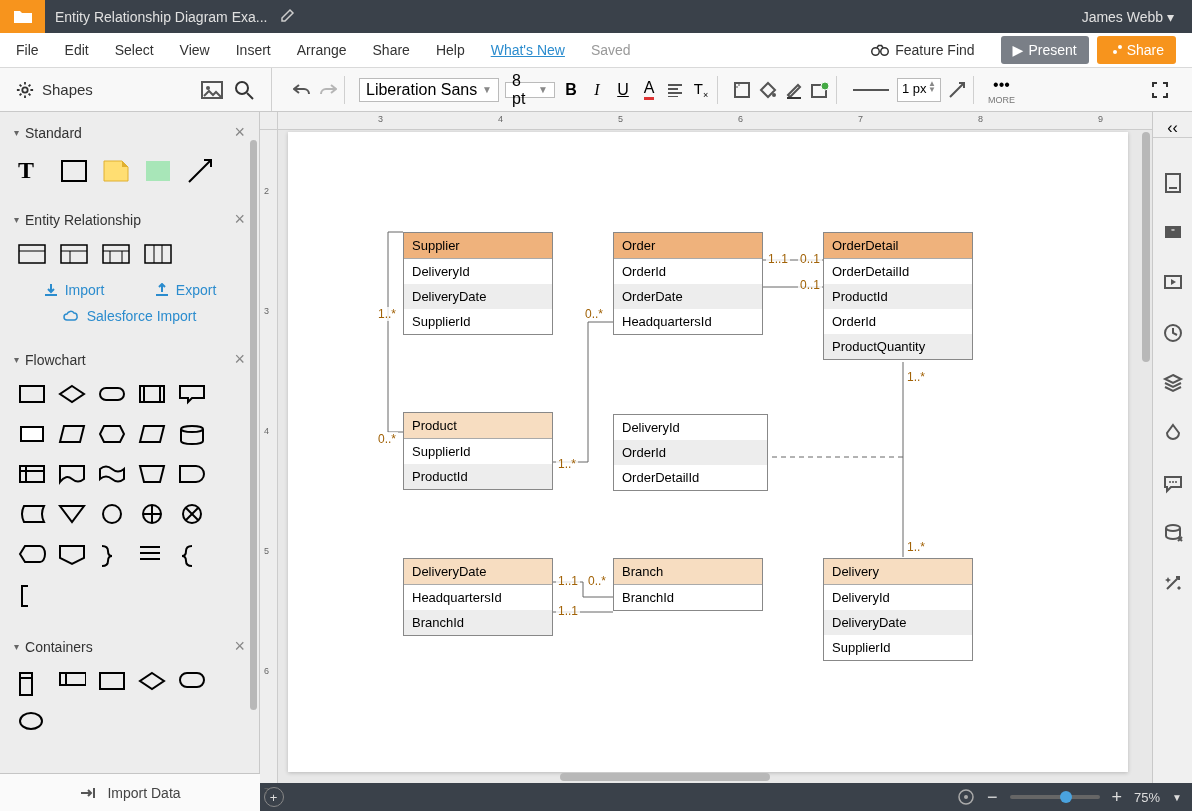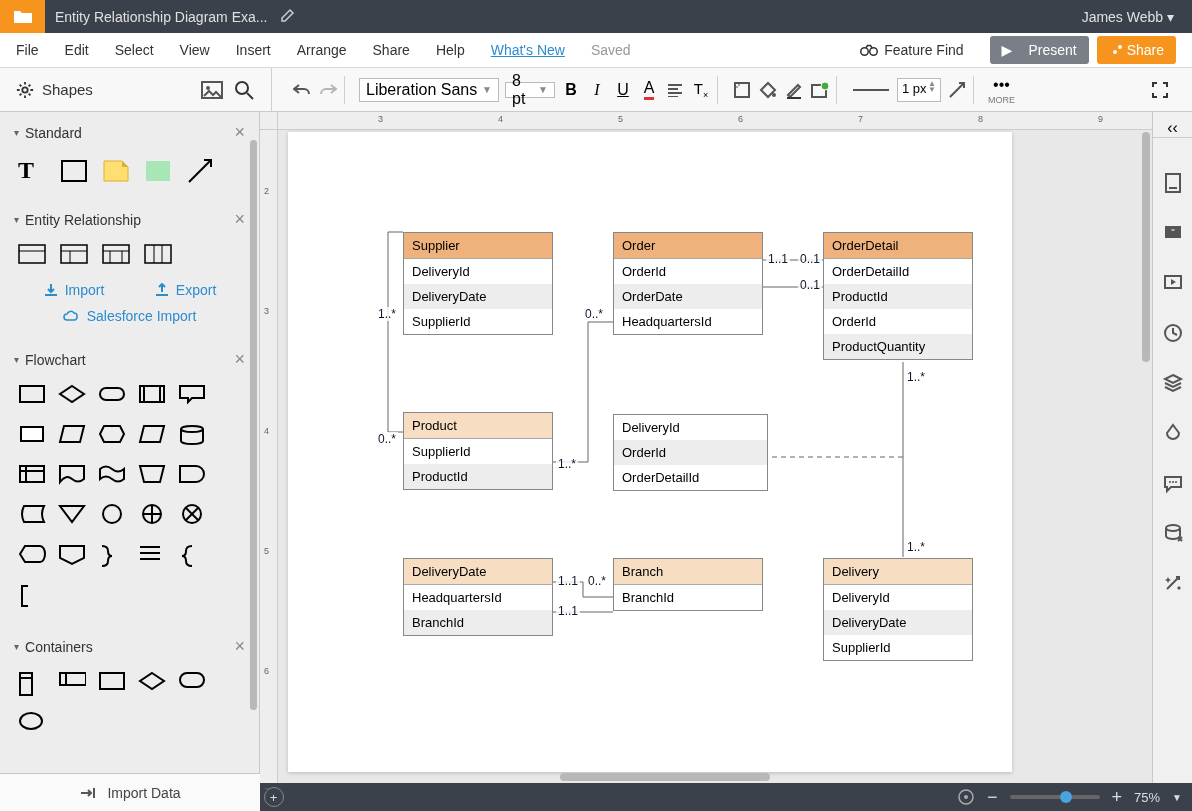--- a/index.html
+++ b/index.html
@@ -63,32 +63,32 @@
 .sb-links .lk { display: flex; align-items: center; gap: 6px; cursor: pointer; }
 .sb-sf { text-align: center; padding: 4px 0 14px; color: #2b8cce; font-size: 14px; }
 .import-data { position: absolute; bottom: 0; left: 0; width: 260px; height: 38px; background: #fafafa; border-top: 1px solid #c5c5c5; display: flex; align-items: center; justify-content: center; gap: 10px; font-size: 14px; color: #444; cursor: pointer; }
 
 
 .ruler-h { position: absolute; left: 18px; top: 0; right: 0; height: 18px; background: #eee; border-bottom: 1px solid #ccc; font-size: 9px; color: #666; }
 .ruler-v { position: absolute; left: 0; top: 18px; width: 18px; bottom: 0; background: #eee; border-right: 1px solid #ccc; font-size: 9px; color: #666; }
 .ruler-corner { position: absolute; left: 0; top: 0; width: 18px; height: 18px; background: #eee; border-right: 1px solid #ccc; border-bottom: 1px solid #ccc; }
 .ruler-h .tick { position: absolute; top: 2px; }
 .ruler-v .tick { position: absolute; left: 4px; transform: none; }
-.page { position: absolute; left: 28px; top: 20px; width: 724px; height: 640px; background: #fff; box-shadow: 0 1px 4px rgba(0,0,0,0.2); }
+.page { position: absolute; left: 28px; top: 20px; width: 840px; height: 640px; background: #fff; box-shadow: 0 1px 4px rgba(0,0,0,0.2); }
 .canvas-scroll-v { position: absolute; right: 2px; top: 20px; width: 8px; height: 500px; }
 .canvas-scroll-v-thumb { position: absolute; top: 0; width: 8px; height: 230px; background: #b8b8b8; border-radius: 4px; }
 .canvas-scroll-h { position: absolute; bottom: 2px; left: 300px; height: 8px; width: 210px; background: #b8b8b8; border-radius: 4px; }
 
 
 .erd { position: absolute; border: 1px solid #888; background: #fff; font-size: 13px; }
 .erd .hdr { background: #efb27c; padding: 5px 8px; font-weight: 500; border-bottom: 1px solid #aaa; }
 .erd.light .hdr { background: #f7ddc1; }
 .erd .row { padding: 5px 8px; }
 .erd .row.alt { background: #ededed; }
-.conn-label { position: absolute; font-size: 12px; color: #0f172a; background: rgba(255,255,255,0.8); padding: 0 2px; }
+.conn-label { position: absolute; font-size: 12px; color: #a16207; background: rgba(255,255,255,0.8); padding: 0 2px; }
 svg.connectors { position: absolute; left: 0; top: 0; width: 100%; height: 100%; pointer-events: none; }
 svg.connectors path { stroke: #666; stroke-width: 1; fill: none; }
 
 
 .bottombar { height: 28px; background: #3a414a; display: flex; align-items: center; color: #ddd; font-size: 13px; padding: 0 10px; gap: 12px; }
 .bottombar .tab { background: #555c66; padding: 4px 12px; border-radius: 2px 2px 0 0; display: flex; align-items: center; gap: 8px; }
 .bottombar .plus { width: 20px; height: 20px; border: 1px solid #888; border-radius: 50%; display: flex; align-items: center; justify-content: center; cursor: pointer; }
 .bottombar .spacer { flex: 1; }
 .bottombar .zoom-slider { width: 90px; height: 4px; background: #666; border-radius: 2px; position: relative; }
 .bottombar .zoom-slider .knob { position: absolute; left: 50px; top: -4px; width: 12px; height: 12px; background: #4aa3df; border-radius: 50%; }
@@ -126,21 +126,21 @@
   <span class="menu-item">Help</span>
   <span class="menu-item whats-new">What's New</span>
   <span class="menu-item saved">Saved</span>
   <div class="spacer"></div>
   <svg class="bino" viewBox="0 0 24 16">
       <circle cx="6" cy="10" r="5" fill="none" stroke="#333" stroke-width="2"></circle>
       <circle cx="18" cy="10" r="5" fill="none" stroke="#333" stroke-width="2"></circle>
       <path d="M8 5l2-3h4l2 3" fill="none" stroke="#333" stroke-width="2"></path>
     </svg>
   <span class="find-text">Feature Find</span>
-  <div class="btn btn-gray">▶ <span style="margin-left:16px">Present</span></div>
+  <div class="btn btn-gray">▶ <span style="margin-left:5px">Present</span></div>
   <div class="btn btn-orange">
     <svg width="14" height="12" style="margin-right:4px">
         <path d="M4 8a2 2 0 114 0 2 2 0 01-4 0zm5-5a2 2 0 114 0 2 2 0 01-4 0z" fill="#fff"></path>
       </svg>
     <span>Share</span>
   </div>
 </div>
 
 <div class="toolbar">
   <div class="tb-left">

